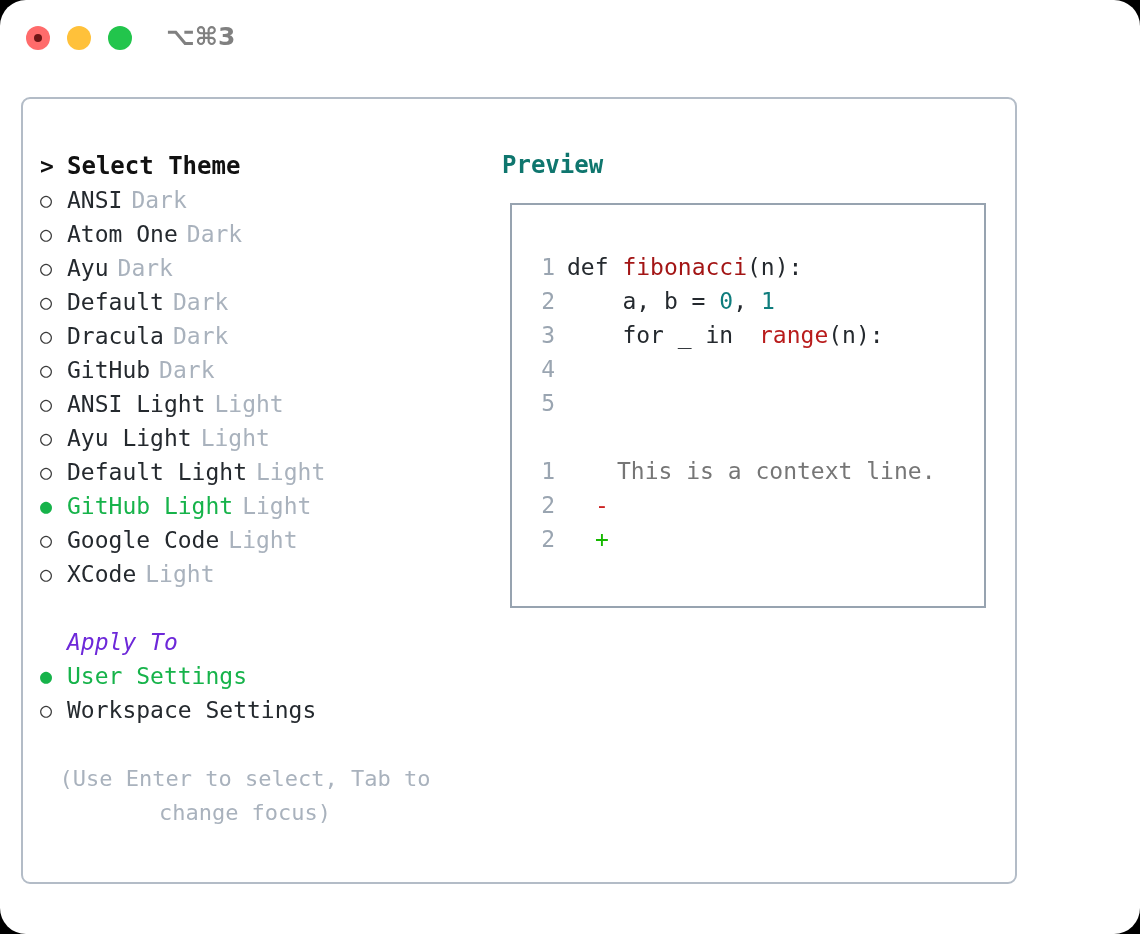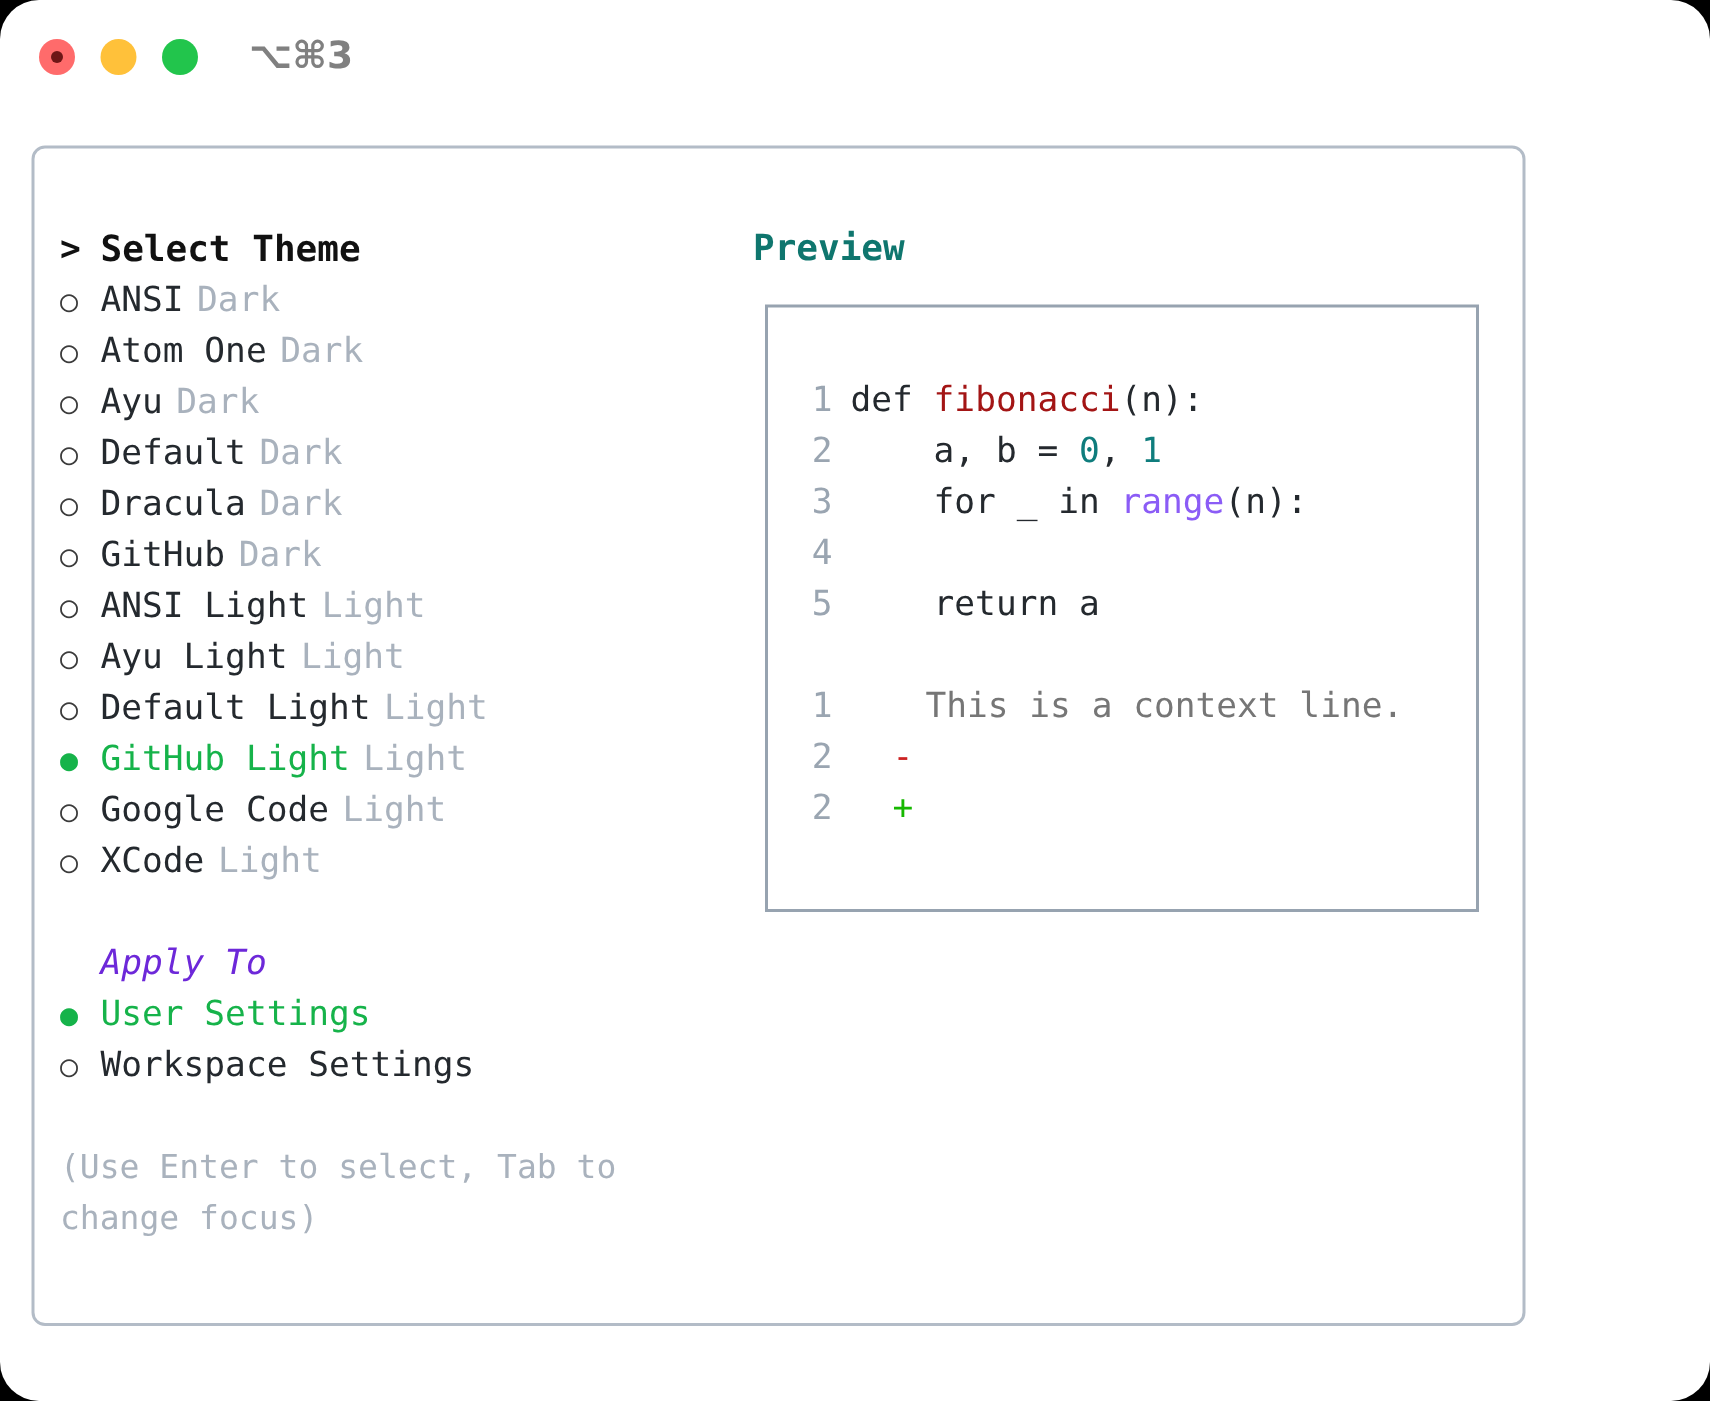--- a/index.html
+++ b/index.html
@@ -122,20 +122,21 @@
   }
   .spacer-row { height: 34px; }
   .hint {
     position: absolute;
     left: 17px;
     top: 663px;
     width: 410px;
     font-size: 22px;
     line-height: 34px;
     color: #a9b2bd;
+    text-align: center;
   }
   
   .preview-title {
     position: absolute;
     left: 479px;
     top: 52px;
     font-size: 24px;
     font-weight: bold;
     color: #0f766e;
   }
@@ -167,21 +168,21 @@
     text-align: right;
     color: #9aa5b1;
   }
   .ctext {
     margin-left: 12px;
     color: #24292e;
   }
   .blank-line { height: 34px; }
   .tok-fn { color: #a31515; }
   .tok-num { color: #0f7d7d; }
-  .tok-call { color: #8b5cf6; }
+  .tok-call { color: #b91c1c; margin-left: 12px; }
   .dline {
     display: flex;
     white-space: pre;
     height: 34px;
     align-items: center;
   }
   .dmark {
     width: 22px;
     flex: 0 0 22px;
     margin-left: 40px;
@@ -302,21 +303,21 @@
 
     <div class="preview-title">Preview</div>
 
     <div class="preview-box">
       <div class="code">
         <div id="code-lines">
             <div class="cline"><span class="lnum">1</span><span class="ctext"><span>def </span><span class="tok-fn">fibonacci</span><span>(n):</span></span></div>
             <div class="cline"><span class="lnum">2</span><span class="ctext"><span>    a, b = </span><span class="tok-num">0</span><span>, </span><span class="tok-num">1</span></span></div>
             <div class="cline"><span class="lnum">3</span><span class="ctext"><span>    for _ in </span><span class="tok-call">range</span><span>(n):</span></span></div>
             <div class="cline"><span class="lnum">4</span></div>
-            <div class="cline"><span class="lnum">5</span><span class="ctext"><span>    return a</span></span></div>
+            <div class="cline"><span class="lnum">5</span></div>
           </div>
         <div class="blank-line"></div>
         <div id="diff-lines">
             <div class="dline d-context"><span class="lnum">1</span><span class="dmark"> </span><span class="dtext">This is a context line.</span></div>
             <div class="dline d-del"><span class="lnum">2</span><span class="dmark">-</span></div>
             <div class="dline d-add"><span class="lnum">2</span><span class="dmark">+</span></div>
           </div>
       </div>
     </div>
 

